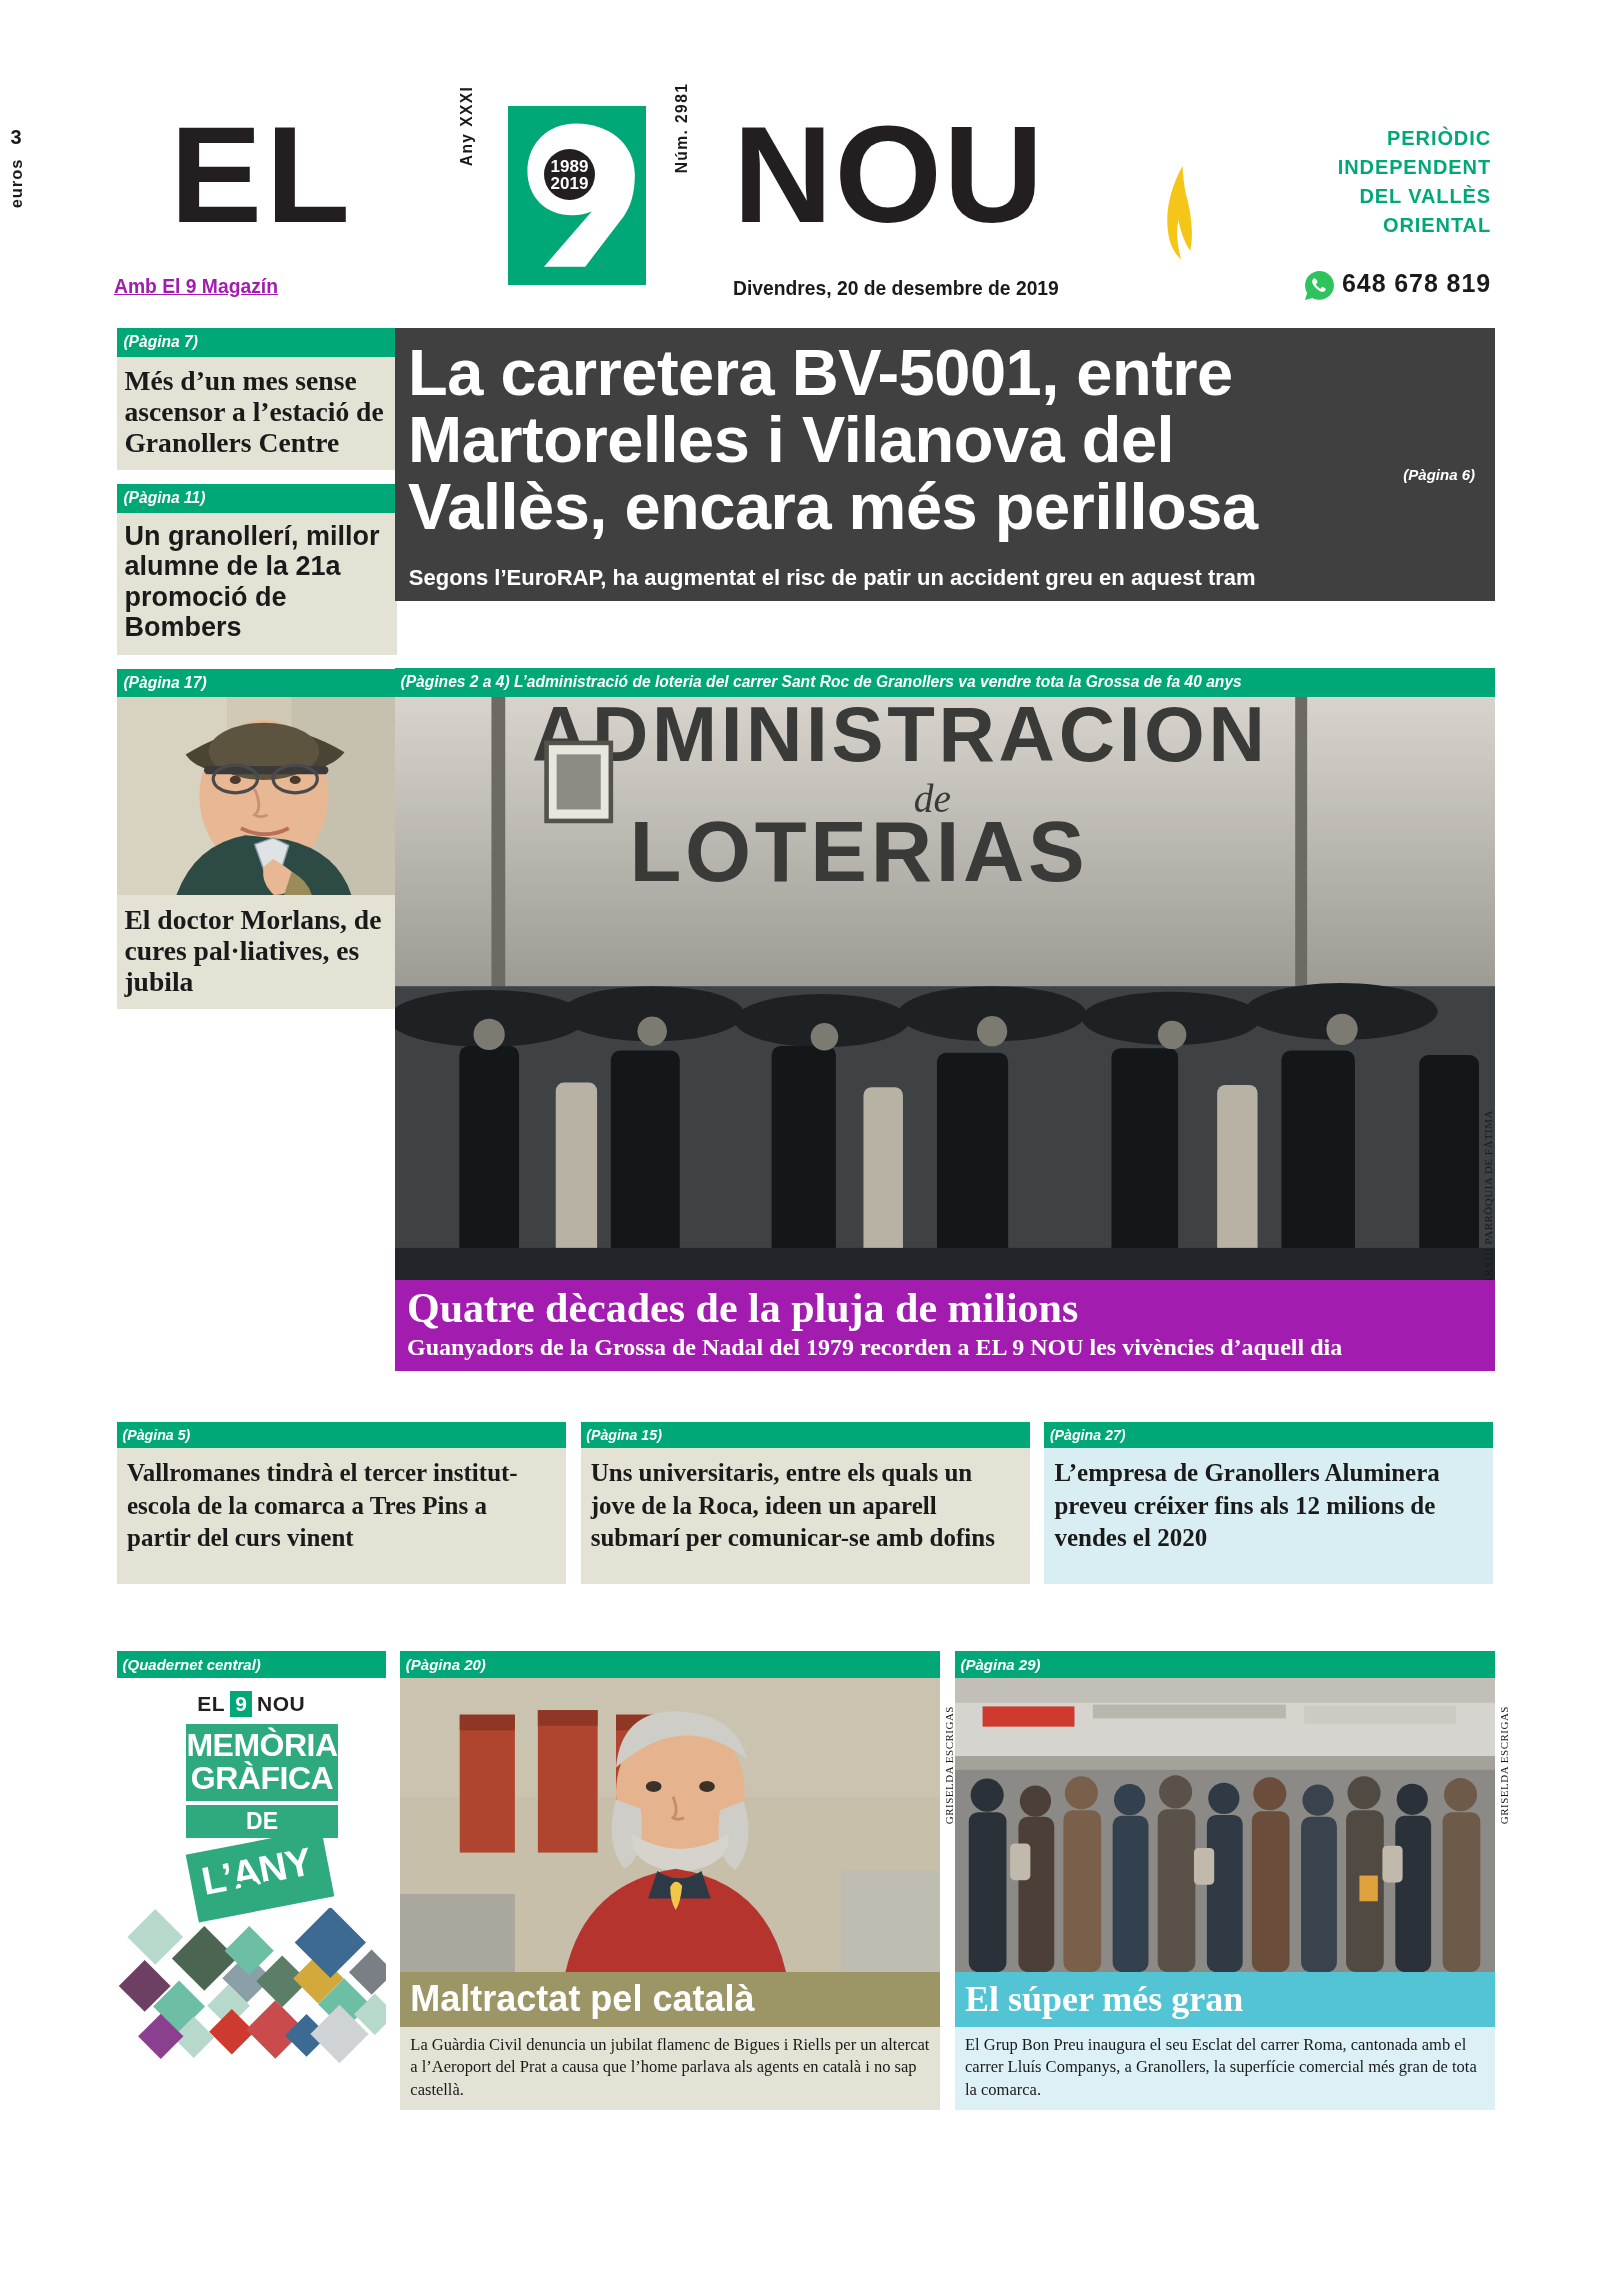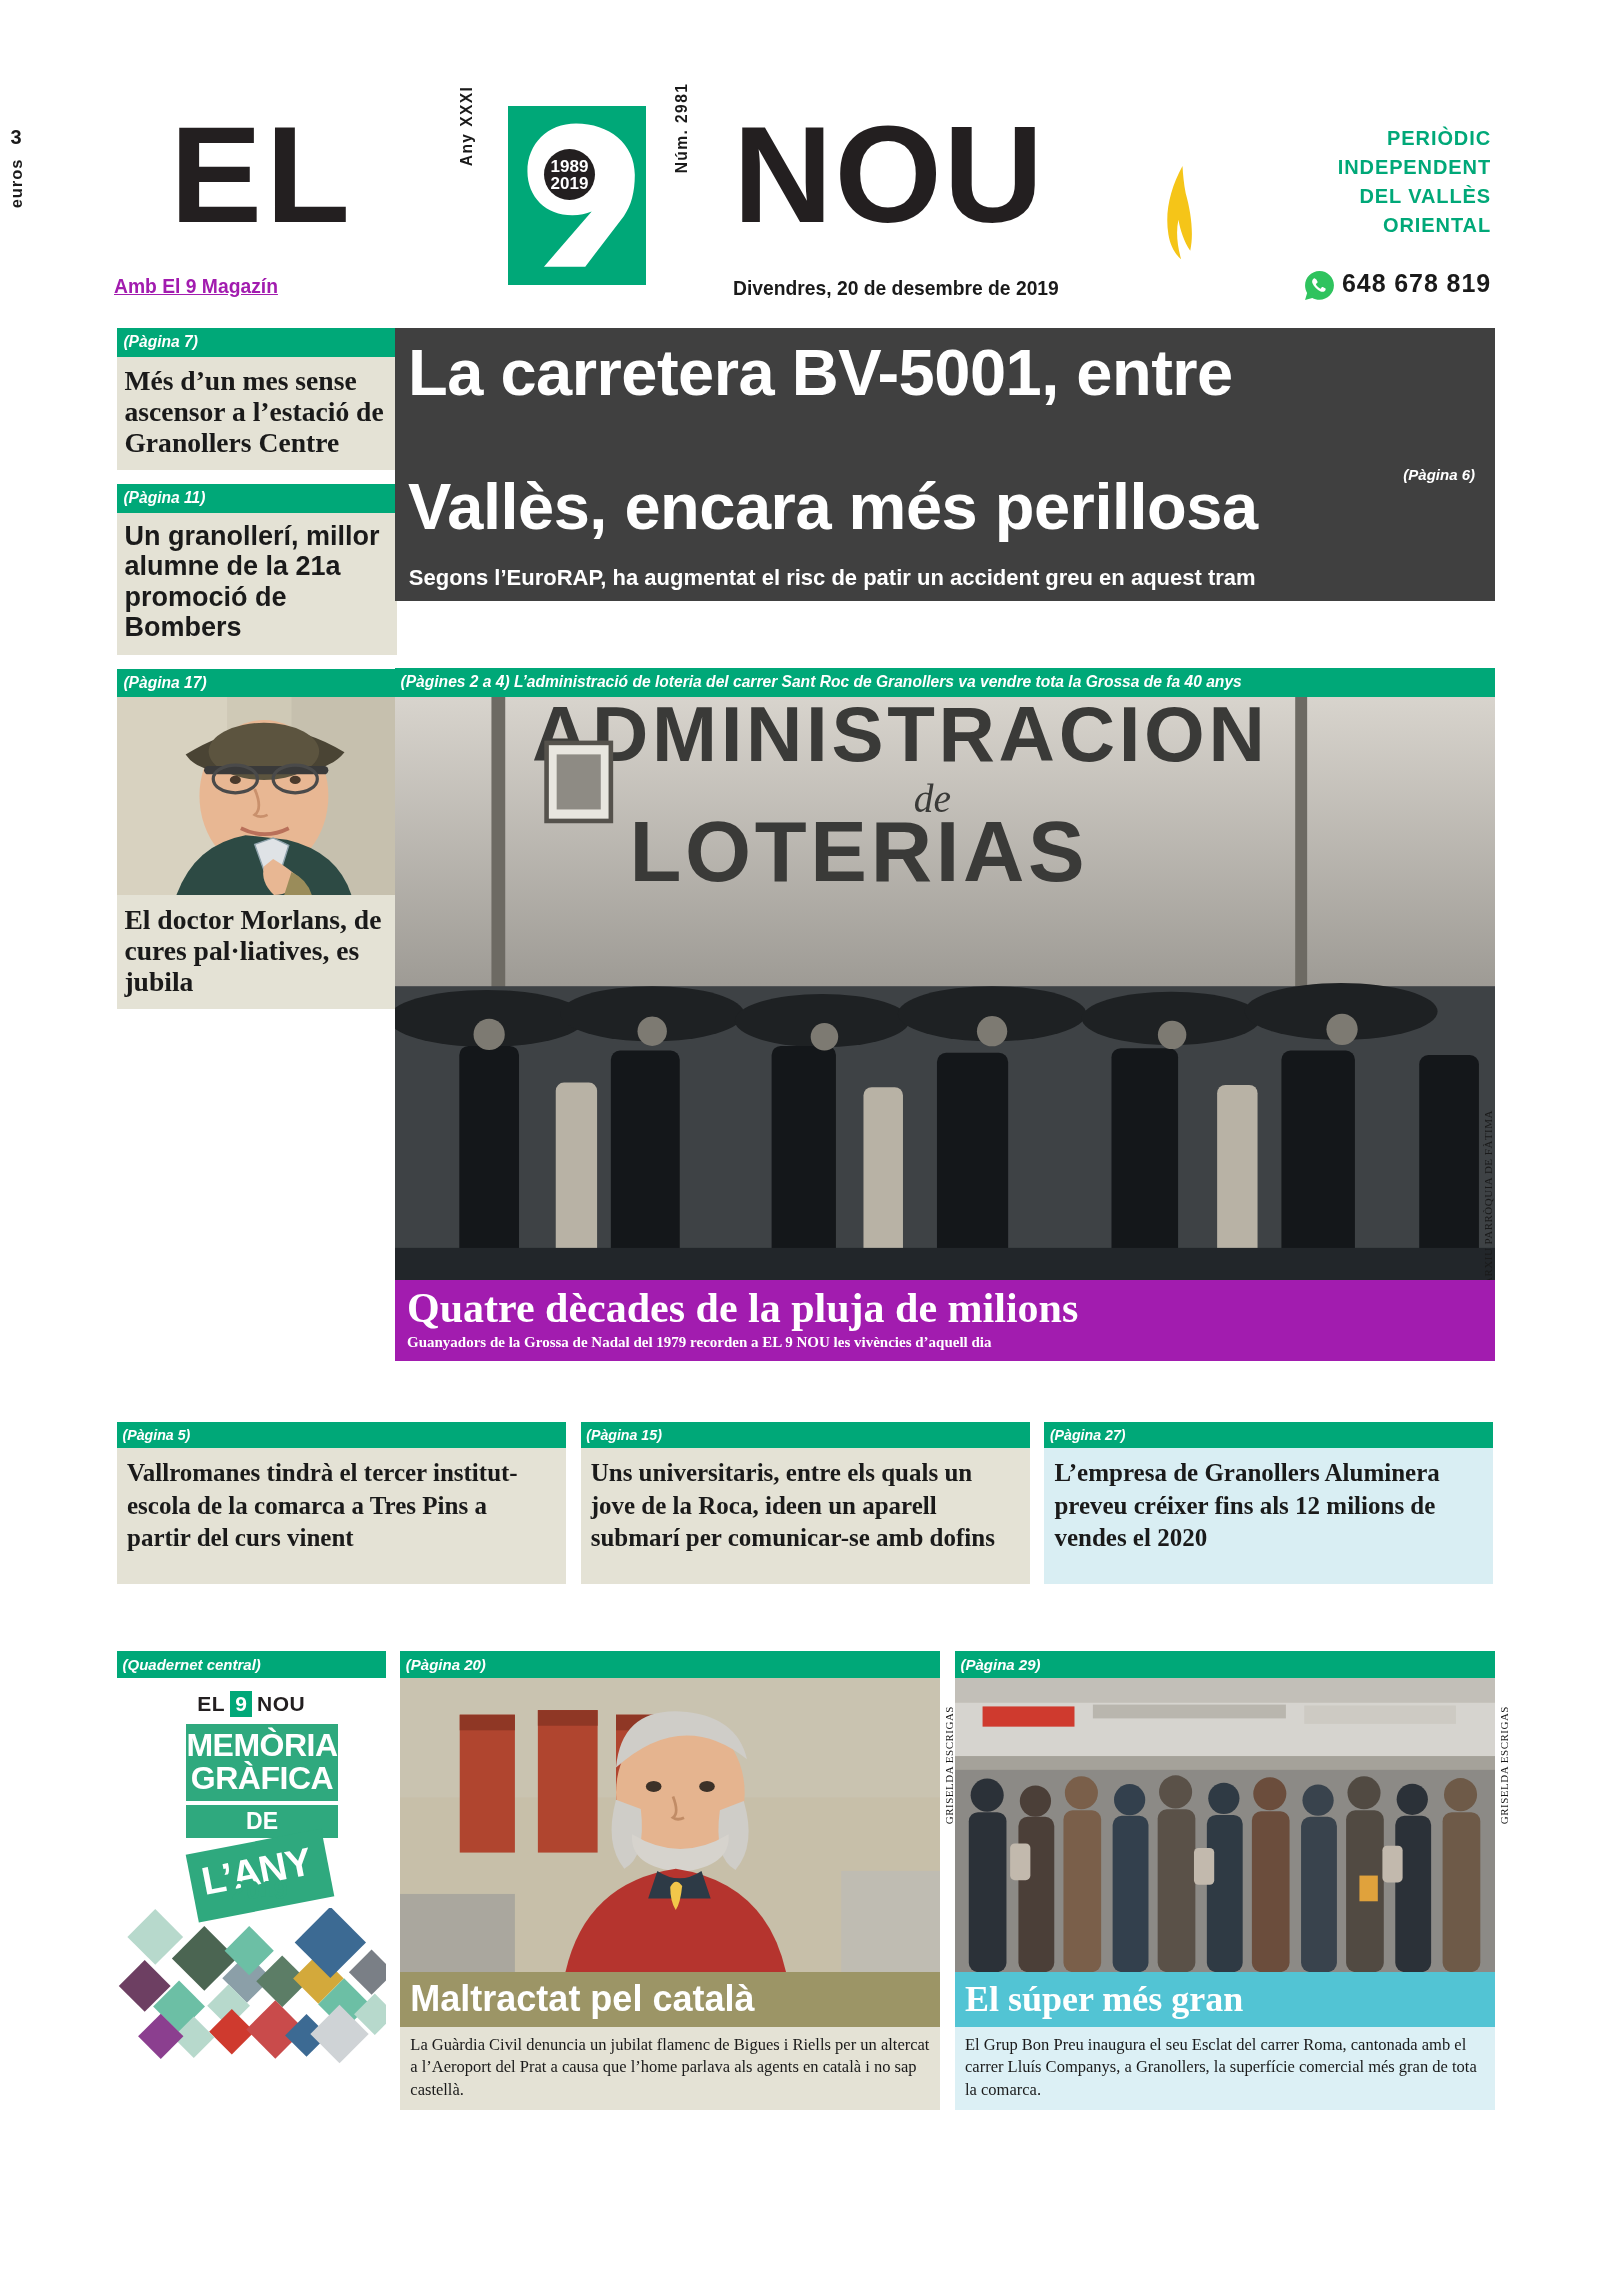--- a/index.html
+++ b/index.html
@@ -53,21 +53,21 @@
   .mainhead .sub{position:absolute;left:13.8px;bottom:10px;font-size:22px;font-weight:bold;}
 
   
   .lotwrap{position:absolute;left:395px;top:668px;width:1100px;}
   .lotcap{height:28.5px;padding-left:5.5px;font-size:15.6px;}
   .lotphoto{position:relative;width:1100px;height:583px;overflow:hidden;background:#2e3336;}
   .credit-v{position:absolute;right:0.9px;font-family:"Liberation Serif",serif;font-size:11px;letter-spacing:0.5px;color:#1a1a1a;
             writing-mode:vertical-rl;transform:rotate(180deg);white-space:nowrap;}
   .lotcaption{background:#a21caf;padding:7.4px 12px 9.2px 12px;}
   .lotcaption .t{font-family:"Liberation Serif",serif;font-weight:bold;color:#fff;font-size:42px;line-height:1.0;}
-  .lotcaption .s{font-family:"Liberation Serif",serif;font-weight:bold;color:#fff;font-size:15px;margin-top:5.5px;}
+  .lotcaption .s{font-family:"Liberation Serif",serif;font-weight:bold;color:#fff;font-size:24px;margin-top:5.5px;}
 
   
   .row3{position:absolute;left:117px;top:1422px;width:1378px;display:flex;gap:14.7px;}
   .row3 .cell{width:449px;}
   .row3 .greenhead{height:26px;padding-left:5.5px;font-size:14.2px;}
   .row3 .body{padding:9.2px 10px 12px 10px;min-height:115px;}
   .row3 .body .txt{font-family:"Liberation Serif",serif;font-weight:bold;color:#1a1a1a;font-size:25px;line-height:1.30;}
 
   
   .row4{position:absolute;left:117px;top:1651px;width:1378px;display:flex;gap:14.7px;}
@@ -191,21 +191,21 @@
       </div>
       <div class="body beige">
         <div class="serif-head">El doctor Morlans, de cures pal·liatives, es jubila</div>
       </div>
     </div>
   </div>
 
   <div class="mainhead">
     <h1>
       <span>La carretera BV-5001, entre</span><br>
-      <br>
+      <span>Martorelles i Vilanova del</span><br>
       <span>Vallès, encara més perillosa</span>
     </h1>
     <div class="pag6">(Pàgina 6)</div>
     <div class="sub">Segons l’EuroRAP, ha augmentat el risc de patir un accident greu en aquest tram</div>
   </div>
 
   <div class="lotwrap">
     <div class="greenhead lotcap">(Pàgines 2 a 4) L’administració de loteria del carrer Sant Roc de Granollers va vendre tota la Grossa de fa 40 anys</div>
 
     <div class="lotphoto">

